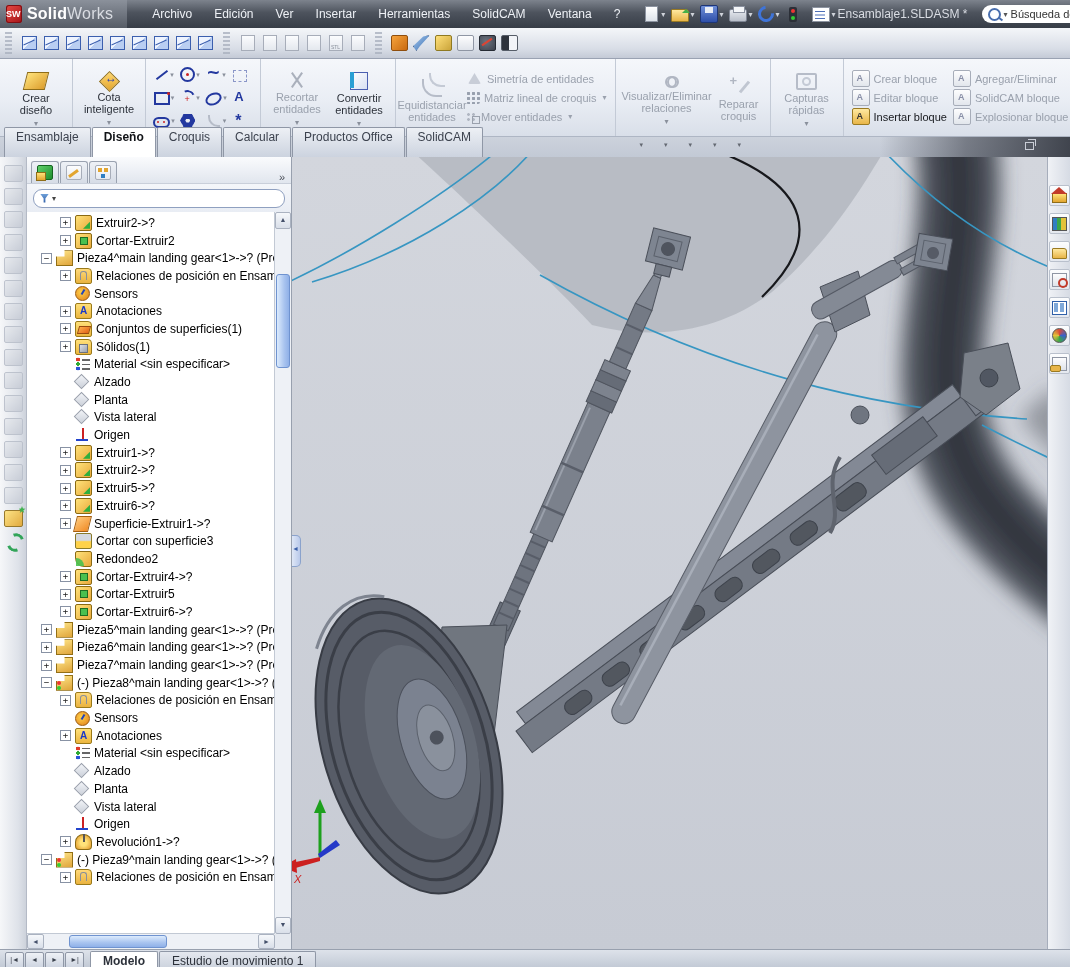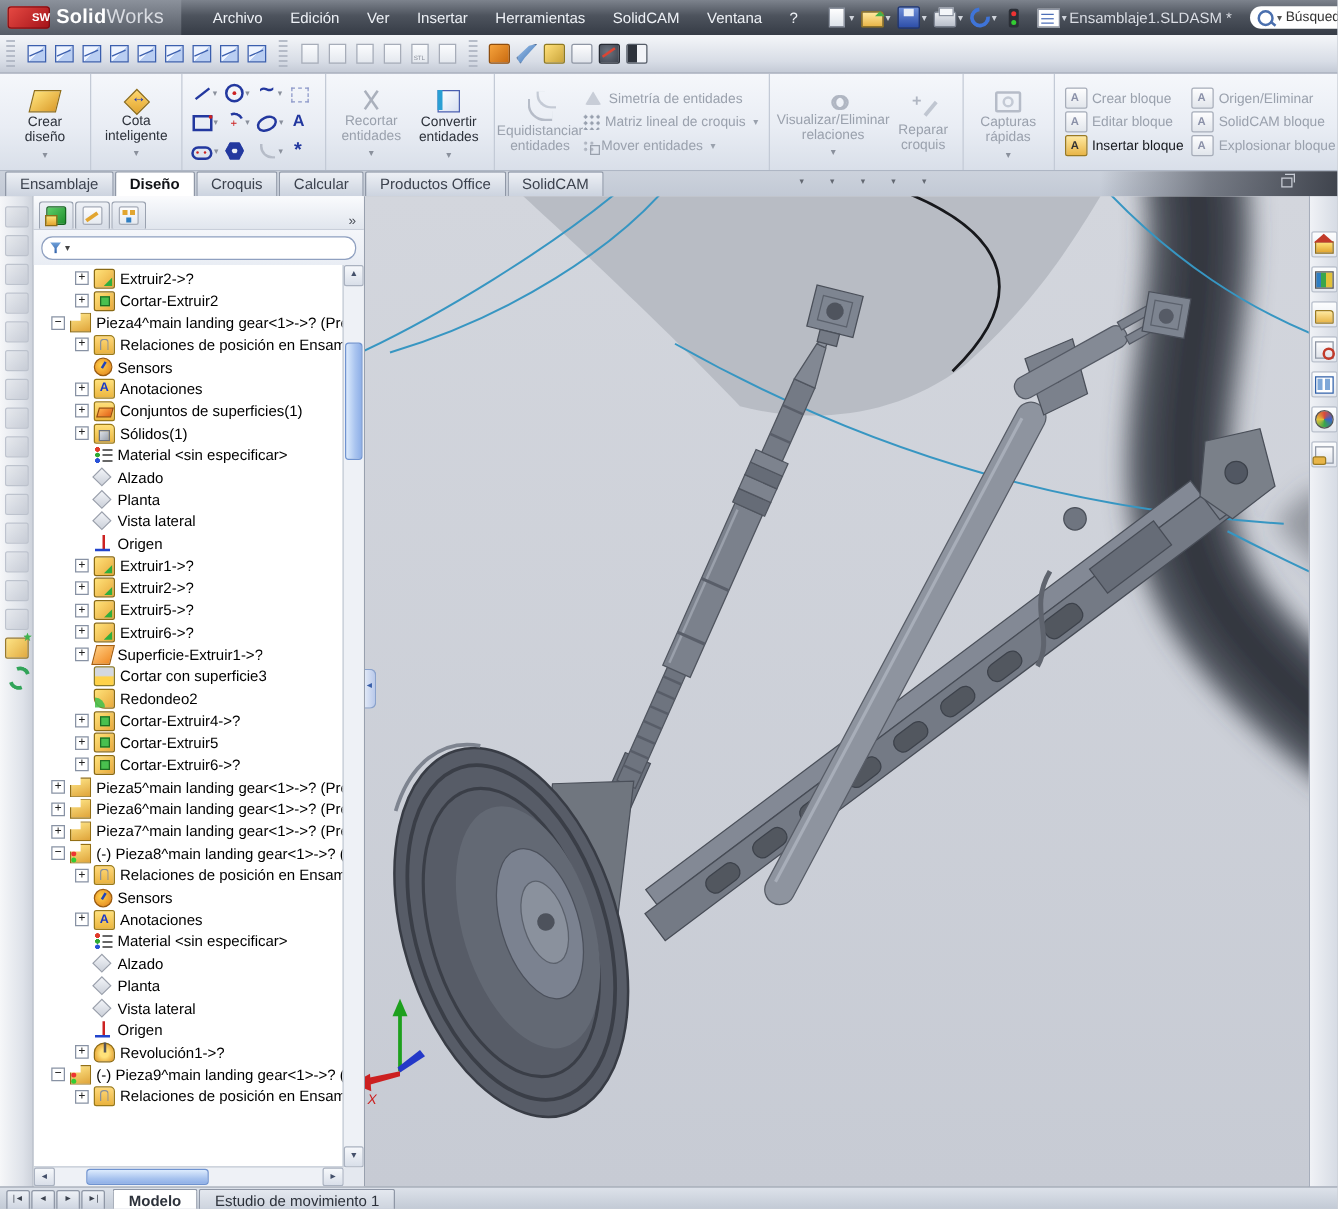--- a/index.html
+++ b/index.html
@@ -5,22 +5,22 @@
   html,body{margin:0;padding:0}
   body{width:1070px;height:967px;overflow:hidden;font-family:"Liberation Sans",sans-serif;
        background:#cdd1d8;position:relative;-webkit-font-smoothing:antialiased}
   .ghost{visibility:hidden}
   
   .titlebar{height:28px;display:flex;align-items:center;
     background:linear-gradient(180deg,#7d838d 0%,#4d535d 45%,#363c46 100%);
     color:#eef1f6;font-size:12px;position:relative;z-index:50}
   .logo{display:flex;align-items:center;gap:5px;padding:0 14px 0 6px;height:100%;
     background:linear-gradient(180deg,#8b919b,#565c66);}
-  .swcube{width:34px;height:18px;background:linear-gradient(135deg,#e84b44,#a31218);
-    border-radius:3px;color:#fff;font:bold 9px/18px "Liberation Sans",sans-serif;text-align:right;
+  .swcube{width:16px;height:18px;background:linear-gradient(135deg,#e84b44,#a31218);
+    border-radius:3px;color:#fff;font:bold 9px/18px "Liberation Sans",sans-serif;text-align:left;
     box-shadow:inset 0 0 0 1px #7e0d12}
   .logotext{font-size:16px;letter-spacing:.2px}
   .logotext b{font-weight:bold;color:#fff}
   .logotext span{font-weight:normal;color:#d9dce2}
   .menus{display:flex;gap:0;margin-left:14px}
   .menus .mi{padding:3px 11px;cursor:default}
   .qicons{display:flex;align-items:center;margin-left:10px;gap:2px}
   .qi{display:flex;align-items:center;gap:1px;padding:1px 2px}
   .qi .car{font-size:8px;color:#cfd3da}
   .qglyph{width:16px;height:16px;display:inline-block;position:relative}
@@ -124,21 +124,21 @@
   .si-pattern{background:radial-gradient(circle,#98a0ae 1.4px,transparent 1.6px);background-size:5px 5px;width:14px;height:13px}
   .si-move{background:radial-gradient(circle,#b0b6c2 1.3px,transparent 1.5px);background-size:5px 5px;width:11px;height:10px}
   .si-move::after{content:"";position:absolute;right:-3px;bottom:-2px;width:6px;height:6px;border:1.5px solid #9aa1ad}
   .si-block{background:linear-gradient(#fdfdfe,#e2e6ec);border:1px solid #a7adb9}
   .si-block::after{content:"A";position:absolute;left:4px;top:1px;font:bold 9px/13px "Liberation Sans",sans-serif;color:#8a90a8}
   .si-insert{background:linear-gradient(#ffe9a0,#e8b548);border:1px solid #9a7a22}
   .si-insert::after{content:"A";position:absolute;left:4px;top:1px;font:bold 9px/13px "Liberation Sans",sans-serif;color:#333}
   
   .tabsrow{height:20px;background:linear-gradient(180deg,#ccd2dc,#c2c9d5);display:flex;align-items:flex-end;
     padding-left:4px;position:relative}
-  .rtab{padding:2px 11px 2px;margin-right:1px;font-size:12px;color:#3c424e;border:1px solid #8f97a6;border-bottom:none;
+  .rtab{padding:2px 11px 12px;margin-right:1px;font-size:12px;color:#3c424e;border:1px solid #8f97a6;border-bottom:none;
     background:linear-gradient(#edf0f5,#ccd3df);border-radius:2px 2px 0 0;height:15px;line-height:15px}
   .rtab.is-1{background:#fff;font-weight:bold;color:#101216;position:relative;z-index:2}
   .hud{position:absolute;left:552px;top:1px;display:flex;align-items:center;gap:7px;opacity:.8}
   .hudi{display:flex;align-items:center;gap:1px}
   .hudgl{width:13px;height:13px;position:relative;display:inline-block}
   .hud .car{font-size:7px;color:#4a4f58}
   .winbtns{position:absolute;right:8px;top:3px;display:flex;gap:13px;align-items:center}
   .wb{color:#c9cdd6;font:bold 12px/12px "DejaVu Sans",sans-serif;width:13px;text-align:center}
   .wb-restore i{display:block;width:7px;height:6px;border:1.5px solid #c9cdd6;margin:2px auto 0;position:relative}
   .wb-restore i::after{content:"";position:absolute;left:2px;top:-4px;width:7px;height:6px;border-top:1.5px solid #c9cdd6;border-right:1.5px solid #c9cdd6}
@@ -542,21 +542,21 @@
         <span>Editar bloque</span>
       </div>
       <div class="srow on">
         <span class="sic si-insert"></span>
         <span>Insertar bloque</span>
       </div>
     </div>
     <div class="stack">
       <div class="srow">
         <span class="sic si-block"></span>
-        <span>Origen/Eliminar</span>
+        <span>Agregar/Eliminar</span>
       </div>
       <div class="srow">
         <span class="sic si-block"></span>
         <span>SolidCAM bloque</span>
       </div>
       <div class="srow">
         <span class="sic si-block"></span>
         <span>Explosionar bloque</span>
       </div>
     </div>

